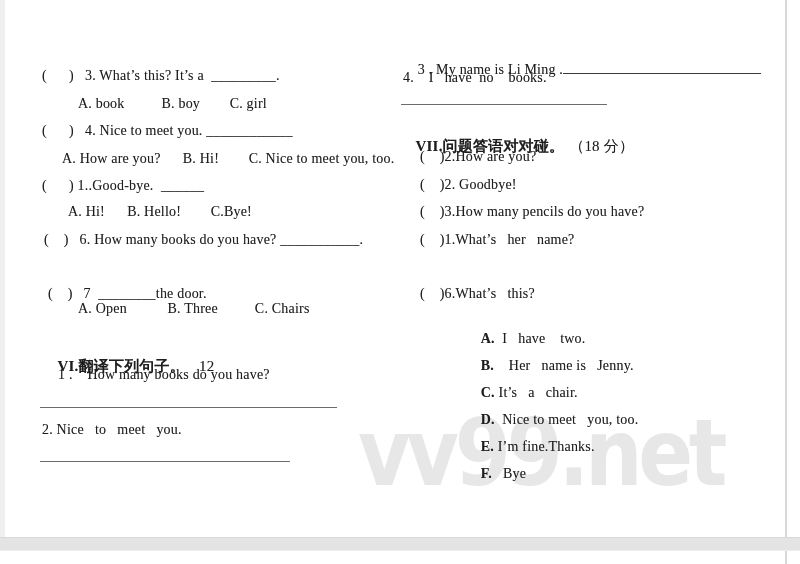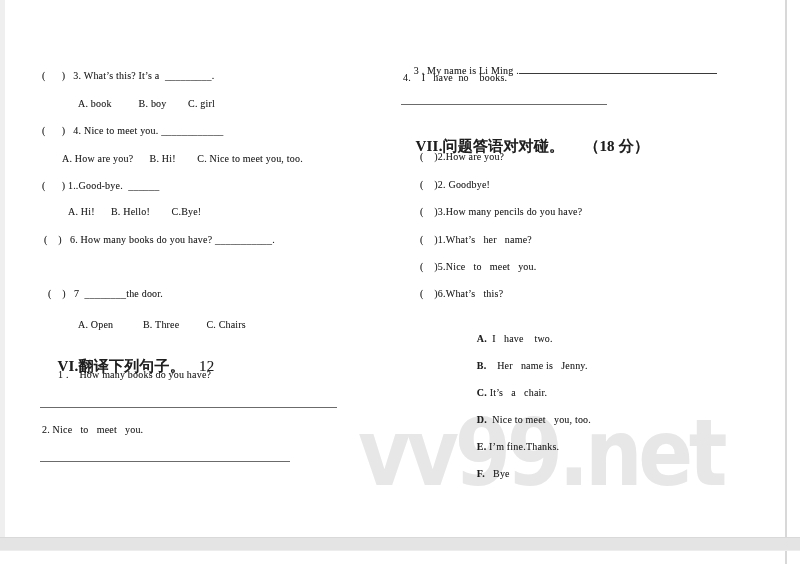--- a/index.html
+++ b/index.html
@@ -7,29 +7,29 @@
     position:relative;
     width:800px;height:564px;
     background:#ffffff;
     overflow:hidden;
     font-family:"Liberation Serif","DejaVu Serif",serif;
     color:#1e1e1e;
   }
   .ln{
     position:absolute;
     white-space:pre;
-    font-size:10px;
+    font-size:14px;
     line-height:18px;
     letter-spacing:0.2px;
     z-index:2;
     text-shadow:0 0 0.5px rgba(30,30,30,0.35);
   }
   .heading{font-weight:bold;font-size:15px;}
   .score{font-weight:normal;margin-left:14px;}
-  .score-inline{font-weight:bold;margin-left:20px;}
+  .score-inline{font-weight:normal;margin-left:5px;}
   .letter{font-weight:bold;}
   .answer-line{
     position:absolute;
     border-bottom:1.4px solid #6b6b6b;
     height:0;
     z-index:2;
   }
   .inline-blank{
     display:inline-block;
     width:198px;
@@ -75,21 +75,21 @@
   <div id="watermark">vv99.net</div>
 
   <div class="ln" style="top:67px;left:42px">(      )   3. What’s this? It’s a  _________.</div>
   <div class="ln" style="top:95px;left:78px">A. book          B. boy        C. girl</div>
   <div class="ln" style="top:122px;left:42px">(      )   4. Nice to meet you. ____________</div>
   <div class="ln" style="top:150px;left:62px">A. How are you?      B. Hi!        C. Nice to meet you, too.</div>
   <div class="ln" style="top:177px;left:42px">(      ) 1..Good-bye.  ______</div>
   <div class="ln" style="top:203px;left:68px">A. Hi!      B. Hello!        C.Bye!</div>
   <div class="ln" style="top:231px;left:44px">(    )   6. How many books do you have? ___________.</div>
   <div class="ln" style="top:285px;left:48px">(    )   7  ________the door.</div>
-  <div class="ln" style="top:316px;left:78px">A. Open           B. Three          C. Chairs</div>
+  <div class="ln" style="top:300px;left:78px">A. Open           B. Three          C. Chairs</div>
 
   <div class="ln heading" style="top:339px;left:42px">
     <span>VI.翻译下列句子。</span><span class="score">12</span>
   </div>
 
   <div class="ln" style="top:366px;left:58px">1 .    How many books do you have?</div>
   <div class="answer-line" style="top:407px;left:40px;width:297px"></div>
   <div class="ln" style="top:421px;left:42px">2. Nice   to   meet   you.</div>
   <div class="answer-line" style="top:461px;left:40px;width:250px"></div>
 
@@ -100,21 +100,20 @@
   <div class="answer-line" style="top:104px;left:401px;width:206px"></div>
 
   <div class="ln heading" style="top:119px;left:400px">
     <span>VII.问题答语对对碰。</span><span class="score-inline">（18 分）</span>
   </div>
 
   <div class="ln" style="top:148px;left:420px">(    )2.How are you?</div>
   <div class="ln" style="top:176px;left:420px">(    )2. Goodbye!</div>
   <div class="ln" style="top:203px;left:420px">(    )3.How many pencils do you have?</div>
   <div class="ln" style="top:231px;left:420px">(    )1.What’s   her   name?</div>
-  <div class="ln" style="top:258px;left:420px">(    )5.Nice   to   meet   you.</div>
   <div class="ln" style="top:285px;left:420px">(    )6.What’s   this?</div>
 
   <div class="ln" style="top:312px;left:466px">
     <span class="letter">A.</span><span>  I   have    two.</span>
   </div>
   <div class="ln" style="top:366px;left:466px">
     <span class="letter">C.</span><span> It’s   a   chair.</span>
   </div>
   <div class="ln" style="top:339px;left:466px">
     <span class="letter">B.</span><span>    Her   name is   Jenny.</span>

